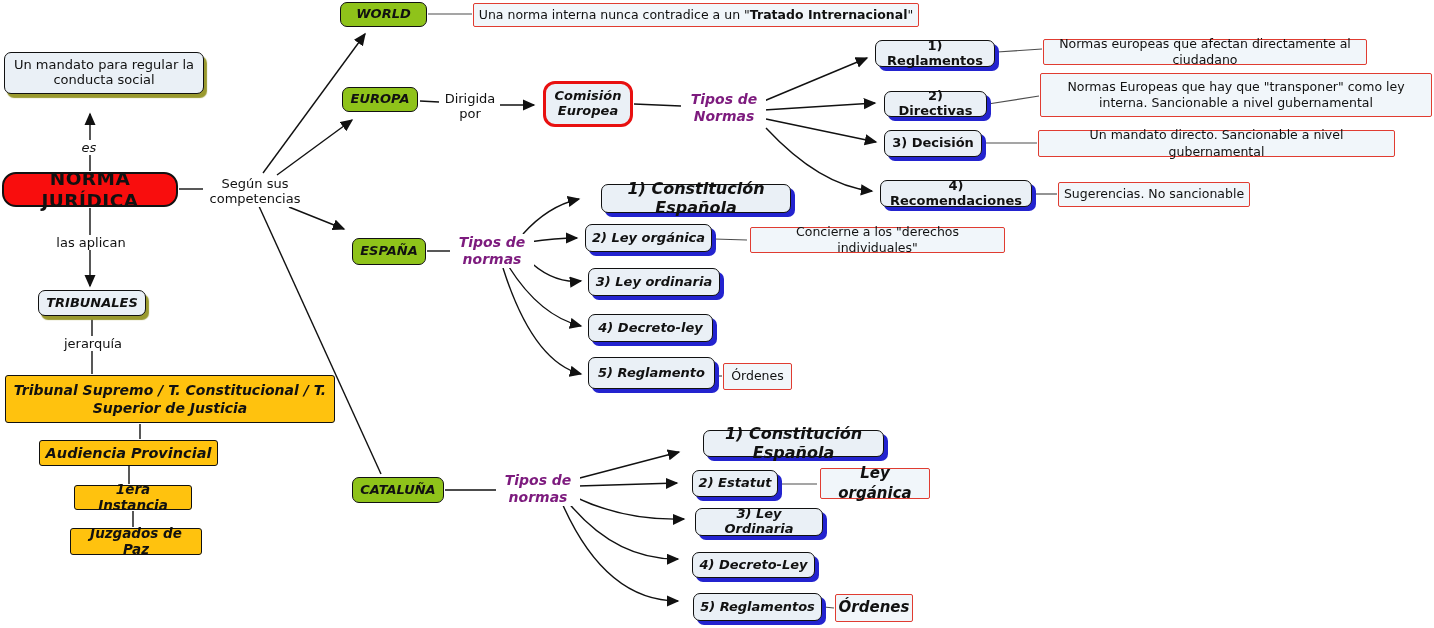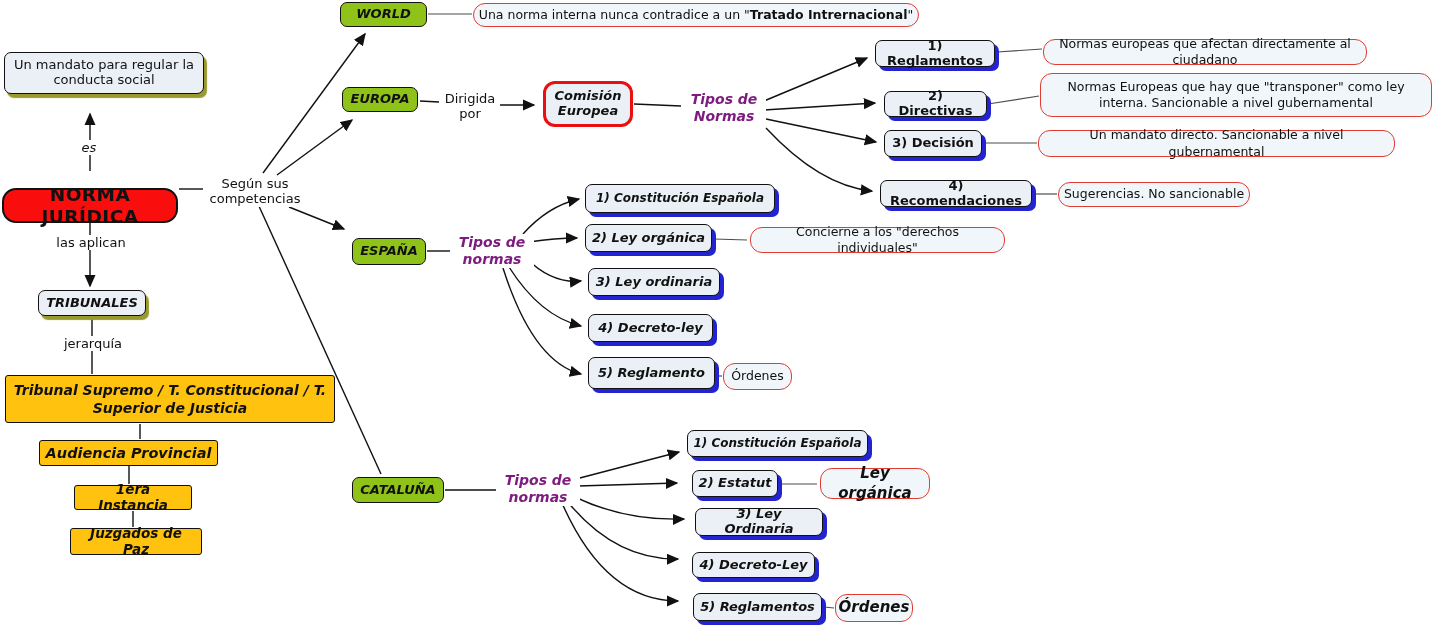--- a/index.html
+++ b/index.html
@@ -5,28 +5,28 @@
   html,body{margin:0;padding:0;background:#fff;}
   #canvas{position:relative;width:1434px;height:628px;background:#fff;overflow:hidden;
           font-family:"DejaVu Sans", sans-serif;color:#111;}
   #wires{position:absolute;left:0;top:0;z-index:1;}
   .node{position:absolute;z-index:2;box-sizing:border-box;display:flex;align-items:center;
         justify-content:center;text-align:center;border:1.6px solid #111;border-radius:7px;
         background:#EAF0F6;font-size:13px;font-weight:bold;font-style:italic;line-height:1.15;
         padding:1px 4px;}
   .upright{font-style:normal;}
   .regular{font-weight:normal;font-style:normal;}
-  .sm{font-size:12px;}
+  .sm{font-size:16px;margin-left:16px;}
   .green{background:#8FC31A;}
   .gold{background:#FFC20E;border-radius:3px;}
   .red-root{background:#F90D0D;border-radius:14px;border-width:2px;
             font-size:18.5px;font-style:normal;letter-spacing:0.5px;}
   .sh-blue{box-shadow:4px 4px 0 #2323CF;}
   .sh-olive{box-shadow:3px 4px 1px #99992E;}
-  .ann{background:#F1F6FA;border:1.6px solid #E03C31;border-radius:12px;font-weight:normal;
+  .ann{background:#F1F6FA;border:1.6px solid #E03C31;border-radius:2px;font-weight:normal;
        font-style:normal;font-size:12.5px;line-height:1.3;}
   .ann-it{font-style:italic;font-size:15px;font-weight:bold;}
   .comision{border:3.5px solid #E81010;border-radius:12px;}
   .lbl{position:absolute;z-index:3;background:#fff;font-size:13px;text-align:center;
        line-height:1.18;padding:0 2px;}
   .purple{color:#7D1B7E;font-weight:bold;font-style:italic;font-size:14px;line-height:1.2;}
   b{font-weight:bold;}
 </style>
 </head>
 <body>
@@ -86,21 +86,21 @@
       <path d="M1034,194 L1057,194"></path>
       <path d="M714,239 L747,240"></path>
       <path d="M716,376 L722,376"></path>
       <path d="M780,484 L817,484"></path>
       <path d="M824,607 L834,608"></path>
     </g>
   </svg>
 
   <div class="node regular sh-olive" style="left:4px;top:52px;width:200px;height:42px;">Un mandato para regular la conducta social</div>
   <div class="lbl" style="left:72px;top:140px;width:30px;font-style:italic;">es</div>
-  <div class="node red-root" style="left:2px;top:172px;width:176px;height:35px;margin-top:16px;">NORMA JURÍDICA</div>
+  <div class="node red-root" style="left:2px;top:172px;width:176px;height:35px;">NORMA JURÍDICA</div>
   <div class="lbl" style="left:52px;top:235px;width:74px;">las aplican</div>
   <div class="node sh-olive" style="left:38px;top:290px;width:108px;height:26px;">TRIBUNALES</div>
   <div class="lbl" style="left:57px;top:336px;width:68px;">jerarquía</div>
   <div class="node gold" style="left:5px;top:375px;width:330px;height:48px;font-size:14px;line-height:1.3;">Tribunal Supremo / T. Constitucional / T. Superior de Justicia</div>
   <div class="node gold" style="left:39px;top:440px;width:179px;height:26px;font-size:14.5px;">Audiencia Provincial</div>
   <div class="node gold" style="left:74px;top:485px;width:118px;height:25px;font-size:13.5px;">1era Instancia</div>
   <div class="node gold" style="left:70px;top:528px;width:132px;height:27px;font-size:13.5px;">Juzgados de Paz</div>
 
   <div class="lbl" style="left:203px;top:176px;width:100px;">Según sus competencias</div>
 

